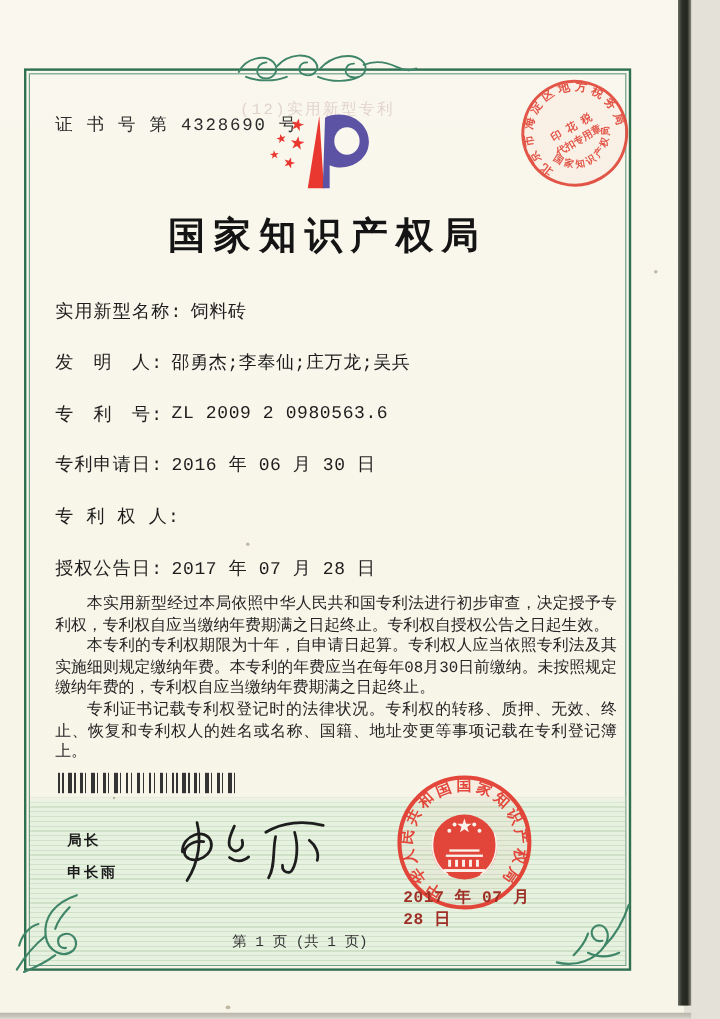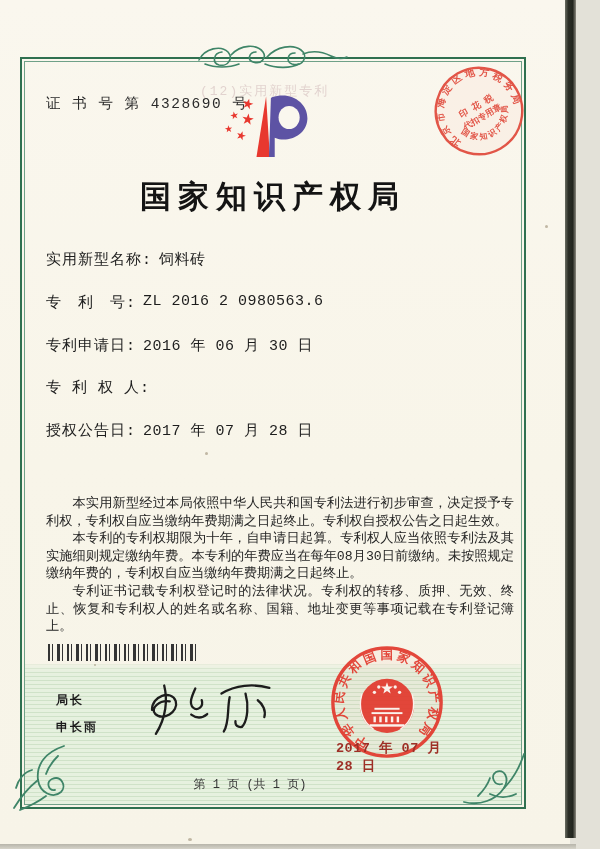--- a/index.html
+++ b/index.html
@@ -151,22 +151,26 @@
     </svg>
 
     <div class="doc-title">国家知识产权局</div>
 
     <div class="fields">
       <div class="field-row">
         <span class="field-label">实用新型名称:</span>
         <span class="field-value">饲料砖</span>
       </div>
       <div class="field-row">
+        <span class="field-label">发　明　人:</span>
+        <span class="field-value">邵勇杰;李奉仙;庄万龙;吴兵</span>
+      </div>
+      <div class="field-row">
         <span class="field-label">专　利　号:</span>
-        <span class="field-value">ZL 2016 2 0980563.6</span>
+        <span class="field-value">ZL 2009 2 0980563.6</span>
       </div>
       <div class="field-row">
         <span class="field-label">专利申请日:</span>
         <span class="field-value">2016 年 06 月 30 日</span>
       </div>
       <div class="field-row">
         <span class="field-label">专 利 权 人:</span>
       </div>
       <div class="field-row">
         <span class="field-label">授权公告日:</span>

